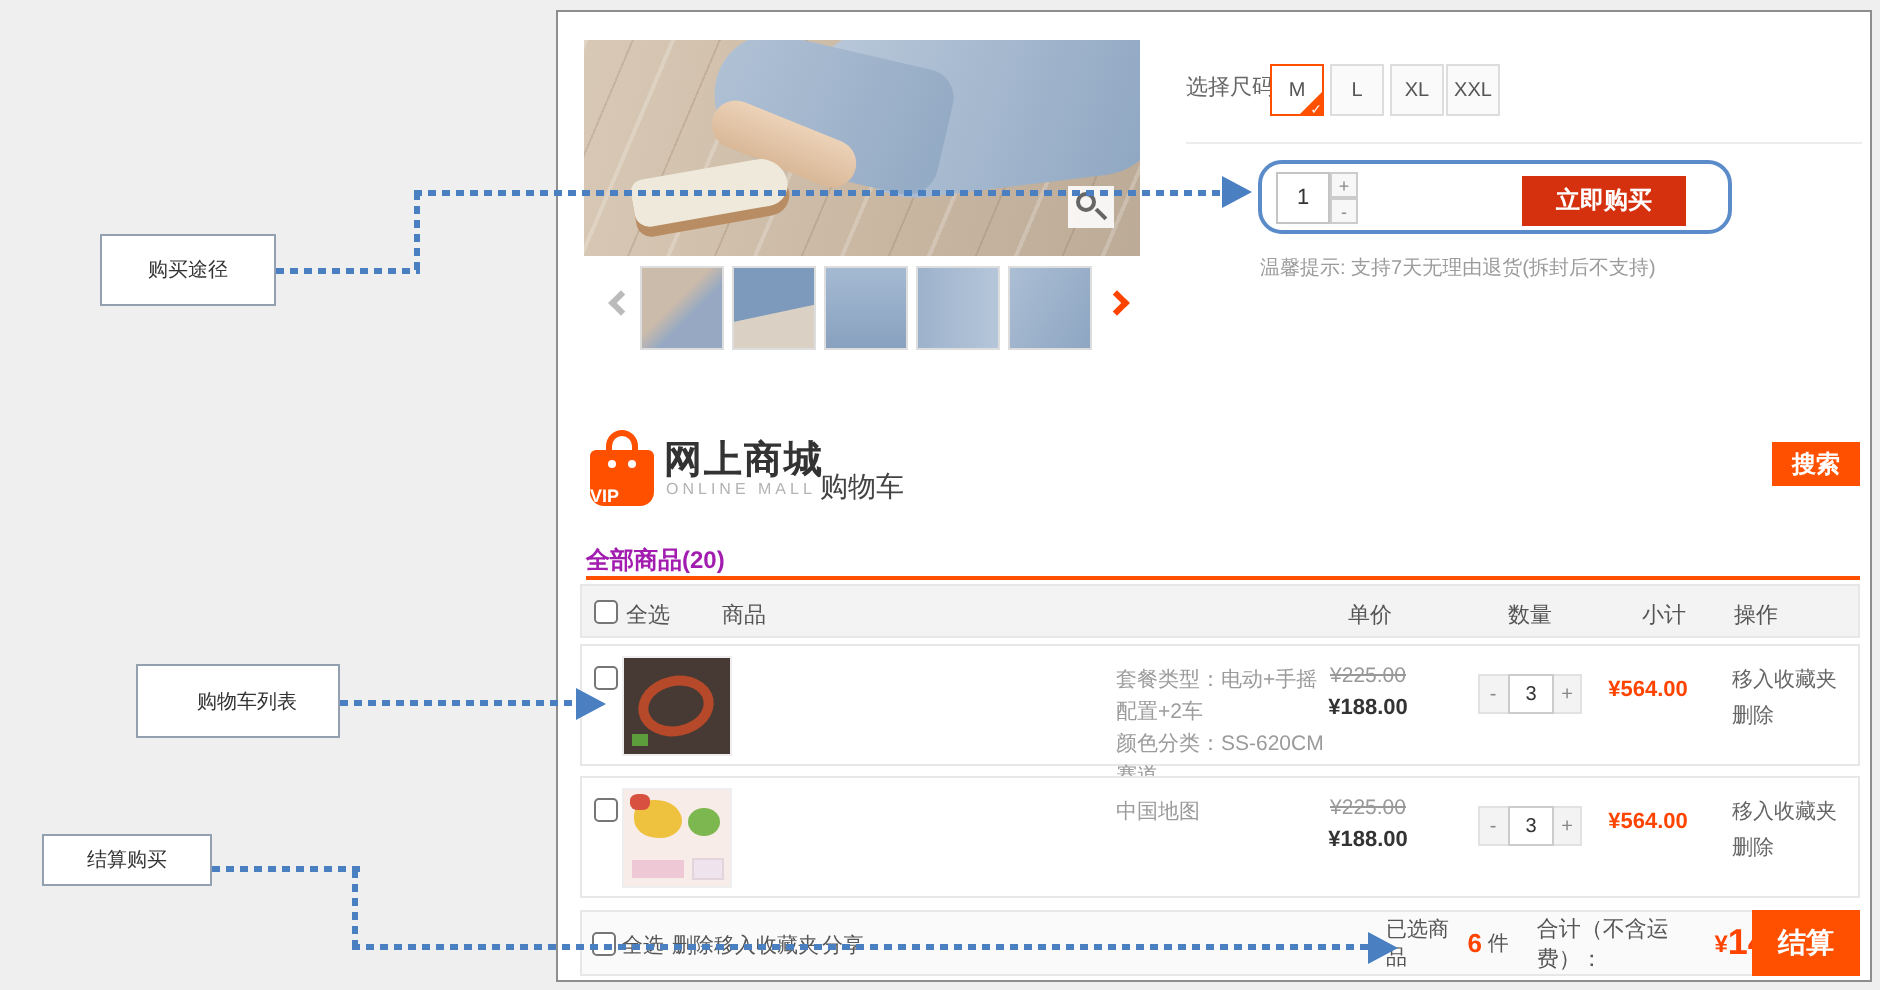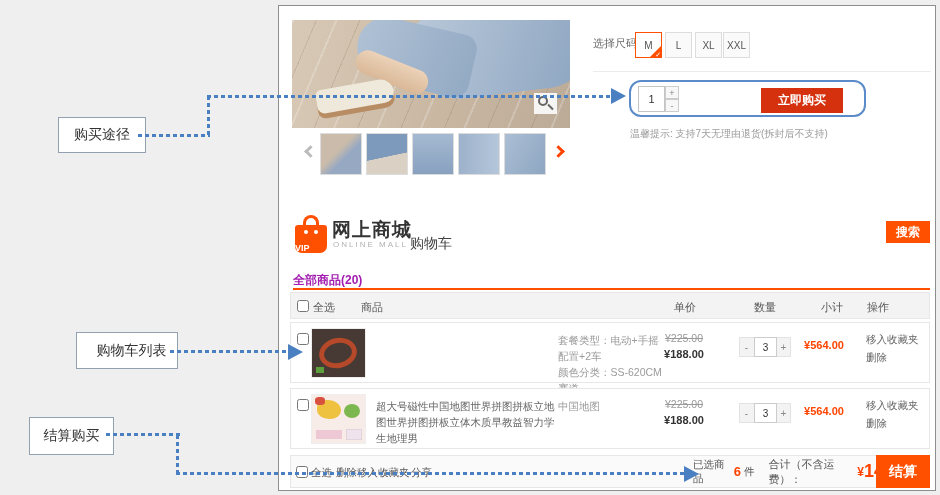--- a/index.html
+++ b/index.html
@@ -126,25 +126,25 @@
   .f-right span { position:static; }
   .sel-label,.sel-unit { font-size:10.5px; color:#555; }
   .sel-count { font-size:13px; font-weight:bold; color:#ff4400; margin:0 3px; }
   .sel-unit { margin-right:14px; }
   .total-label { font-size:11px; color:#555; }
   .total-cur { font-size:12px; font-weight:bold; color:#ff4400; }
   .total-amt { font-size:18px; font-weight:bold; color:#ff4400; }
   .btn-checkout { left:597px; top:449px; width:54px; height:33px; background:#ff5000; font-size:14px; }
 
   
-  .ann { position:absolute; background:#fff; border:1px solid #93a0b0; color:#333; font-size:14px;
-         display:flex; align-items:center; justify-content:center;margin-left:8px; }
+  .ann { position:absolute; background:#fff; border:1px solid #93a0b0; color:#333; font-size:10px;
+         display:flex; align-items:center; justify-content:center; }
   .ann1 { left:50px; top:117px; width:88px; height:36px; }
   .ann2 { left:68px; top:332px; width:102px; height:37px;padding-left:9px; }
-  .ann3 { left:21px; top:417px; width:85px; height:38px; }
+  .ann3 { left:21px; top:417px; width:85px; height:26px; }
   .dot-h { position:absolute; height:3px;
     background-image:repeating-linear-gradient(to right,#4a7fc1 0,#4a7fc1 4px,transparent 4px,transparent 7px); }
   .dot-v { position:absolute; width:3px;
     background-image:repeating-linear-gradient(to bottom,#4a7fc1 0,#4a7fc1 4px,transparent 4px,transparent 7px); }
   .arrow-r { position:absolute; width:0; height:0;
     border-top:8px solid transparent; border-bottom:8px solid transparent; border-left:15px solid #4a7fc1; }
 </style>
 </head>
 <body>
 
@@ -249,21 +249,20 @@
 
     <div class="row row2">
       <input type="checkbox" class="cbx" style="">
       <div class="pimg img-map">
         <div class="m1"></div>
           <div class="m2"></div>
           <div class="m3"></div>
           <div class="m4"></div>
           <div class="m5"></div>
       </div>
-      <div class="title">超大号磁性中国地图世界拼图拼板立地图世界拼图拼板立体木质早教益智力学生地理男</div>
       <div class="spec">
         <div style="position:static">中国地图</div>
       </div>
       <div class="p-orig">¥225.00</div>
       <div class="p-cur">¥188.00</div>
       <div class="stepper">
         <div class="st-minus">-</div>
         <input class="st-val" readonly="" value="3" style="">
         <div class="st-plus">+</div>
       </div>

